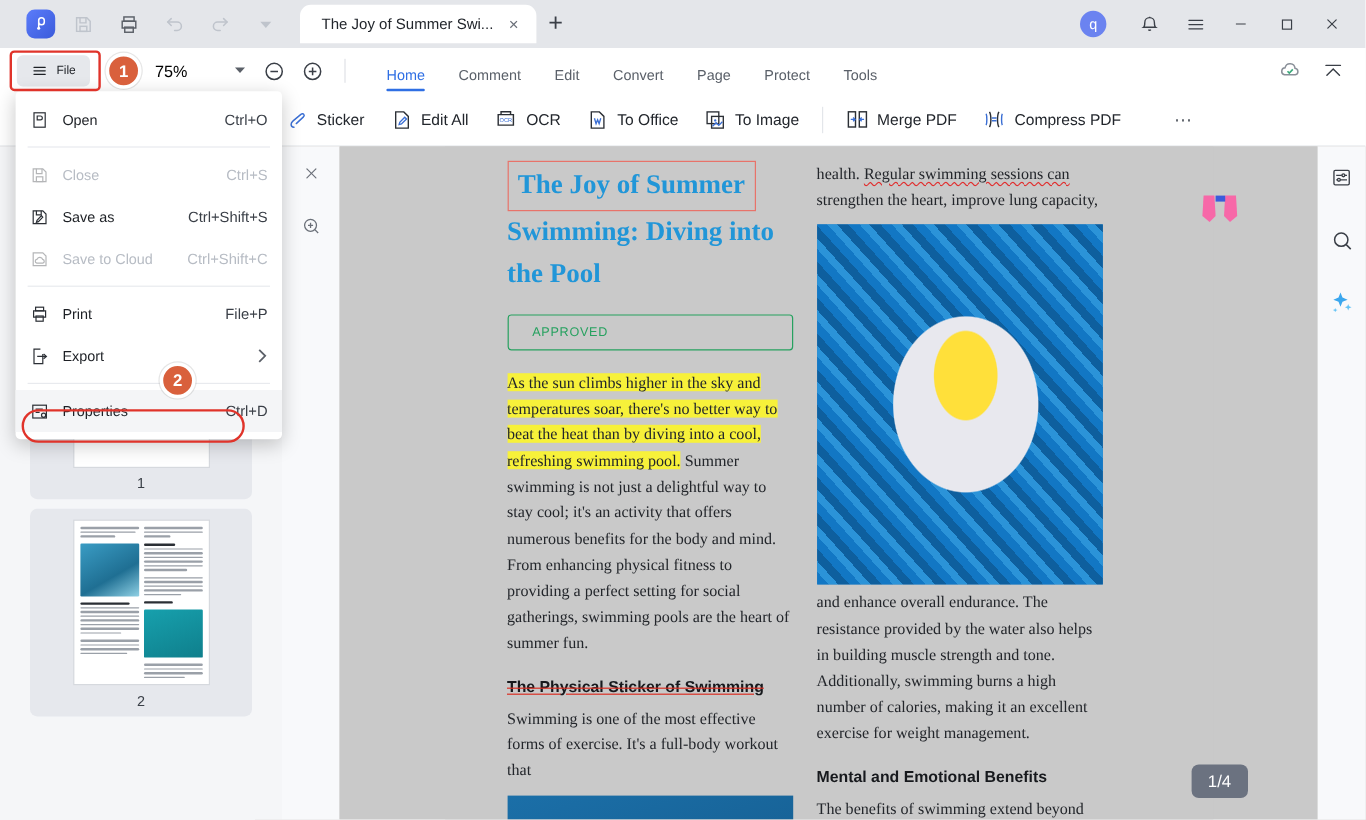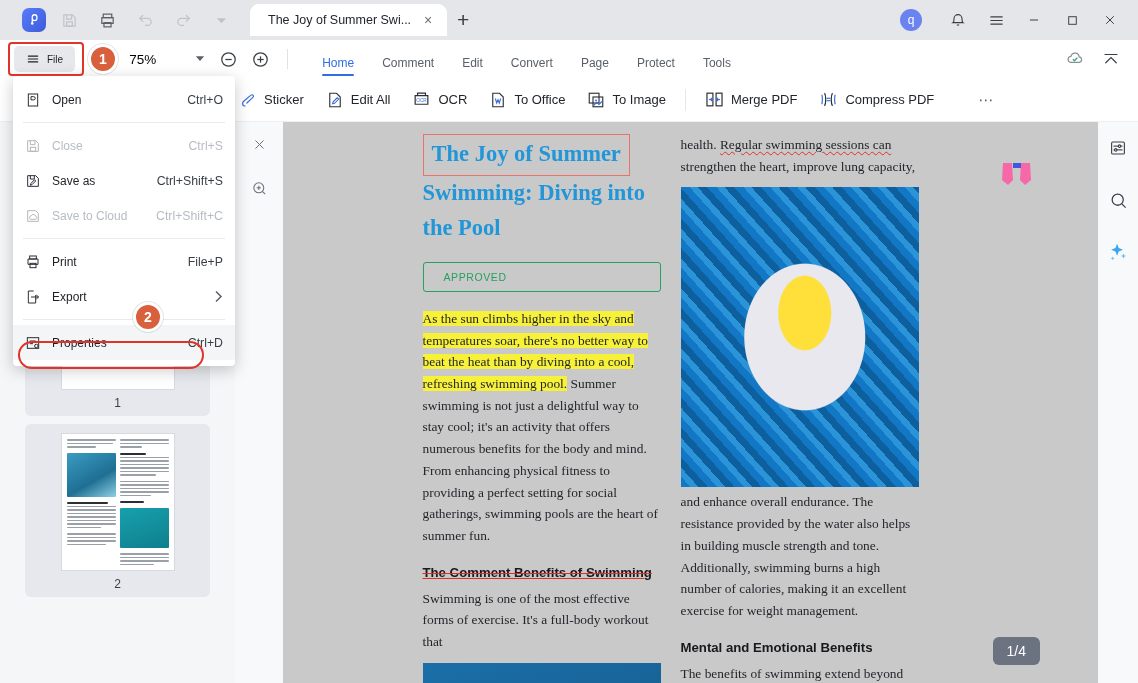--- a/index.html
+++ b/index.html
@@ -535,21 +535,21 @@
               <span class="title-line1">The Joy of Summer</span><br>
               <span>Swimming: Diving into</span>
               <div class="title-line3wrap">
                 <span>the Pool</span>
                 <span class="approved">APPROVED</span>
               </div>
             </div>
             <div class="bodytext">
               <span class="hl">As the sun climbs higher in the sky and temperatures soar, there's no better way to beat the heat than by diving into a cool, refreshing swimming pool.</span><span> Summer swimming is not just a delightful way to stay cool; it's an activity that offers numerous benefits for the body and mind. From enhancing physical fitness to providing a perfect setting for social gatherings, swimming pools are the heart of summer fun.</span>
             </div>
-            <div class="sechead struck">The Comment Benefits of Swimming</div>
+            <div class="sechead struck">The Physical Sticker of Swimming</div>
             <div class="bodytext" style="margin-top:8px">Swimming is one of the most effective forms of exercise. It's a full-body workout that</div>
             <div class="imgbox">
                 <div class="photo-flamingo"></div>
               </div>
           </div>
 
           <div class="col">
             <div class="bodytext" style="margin-top:0">
               <span>health. </span><span class="squig">Regular swimming sessions can</span><span> strengthen the heart, improve lung capacity,</span>
             </div>

